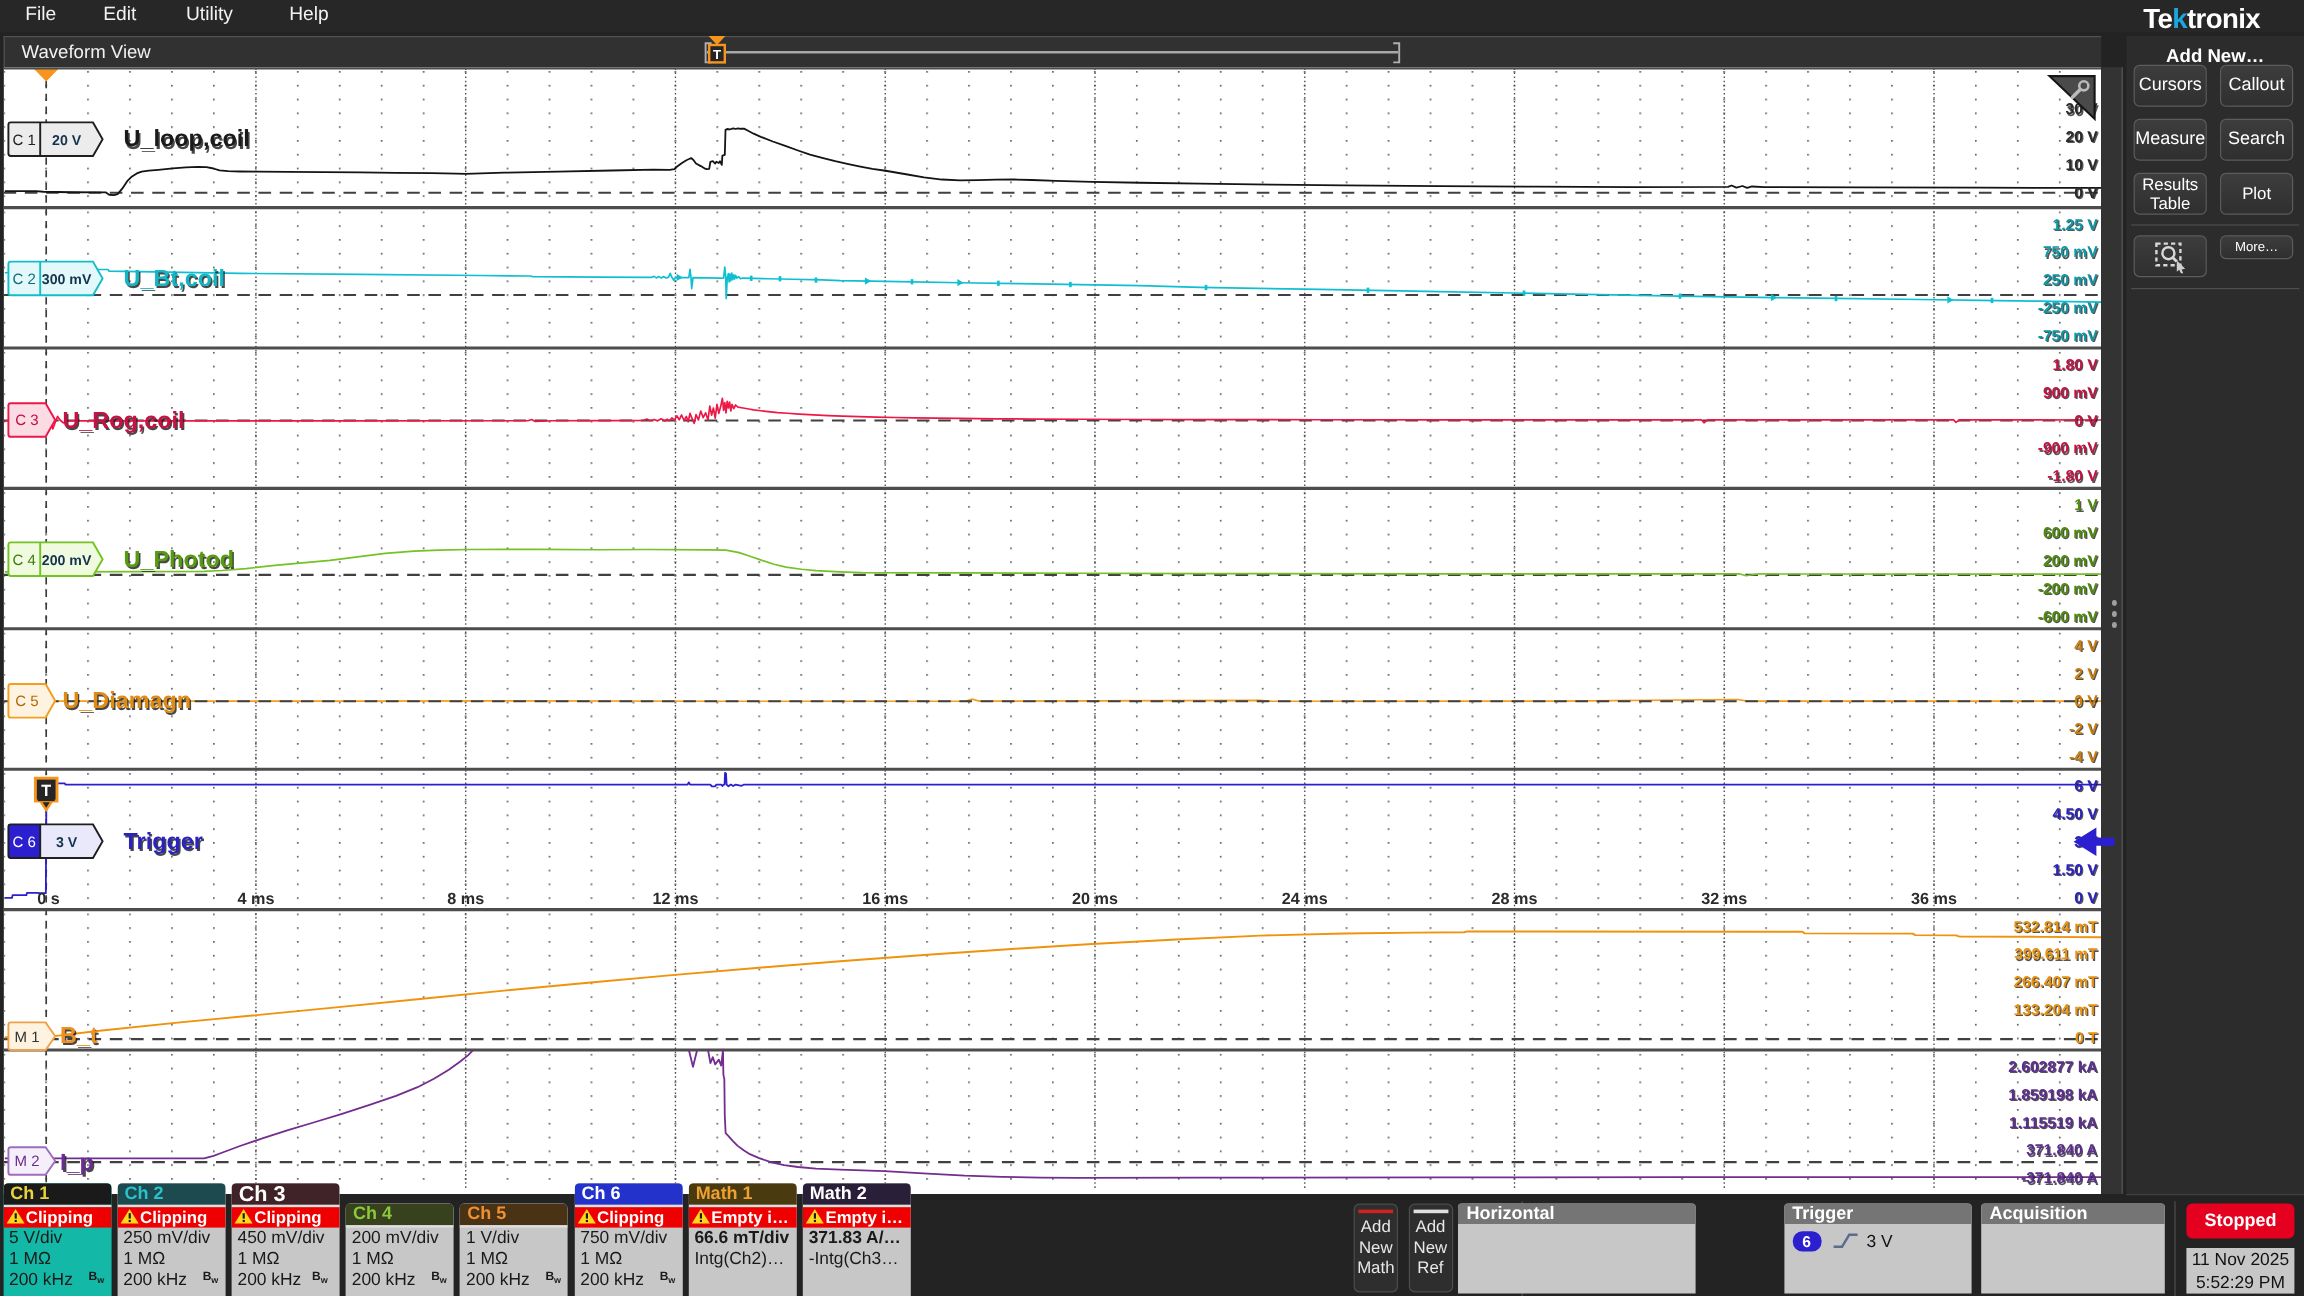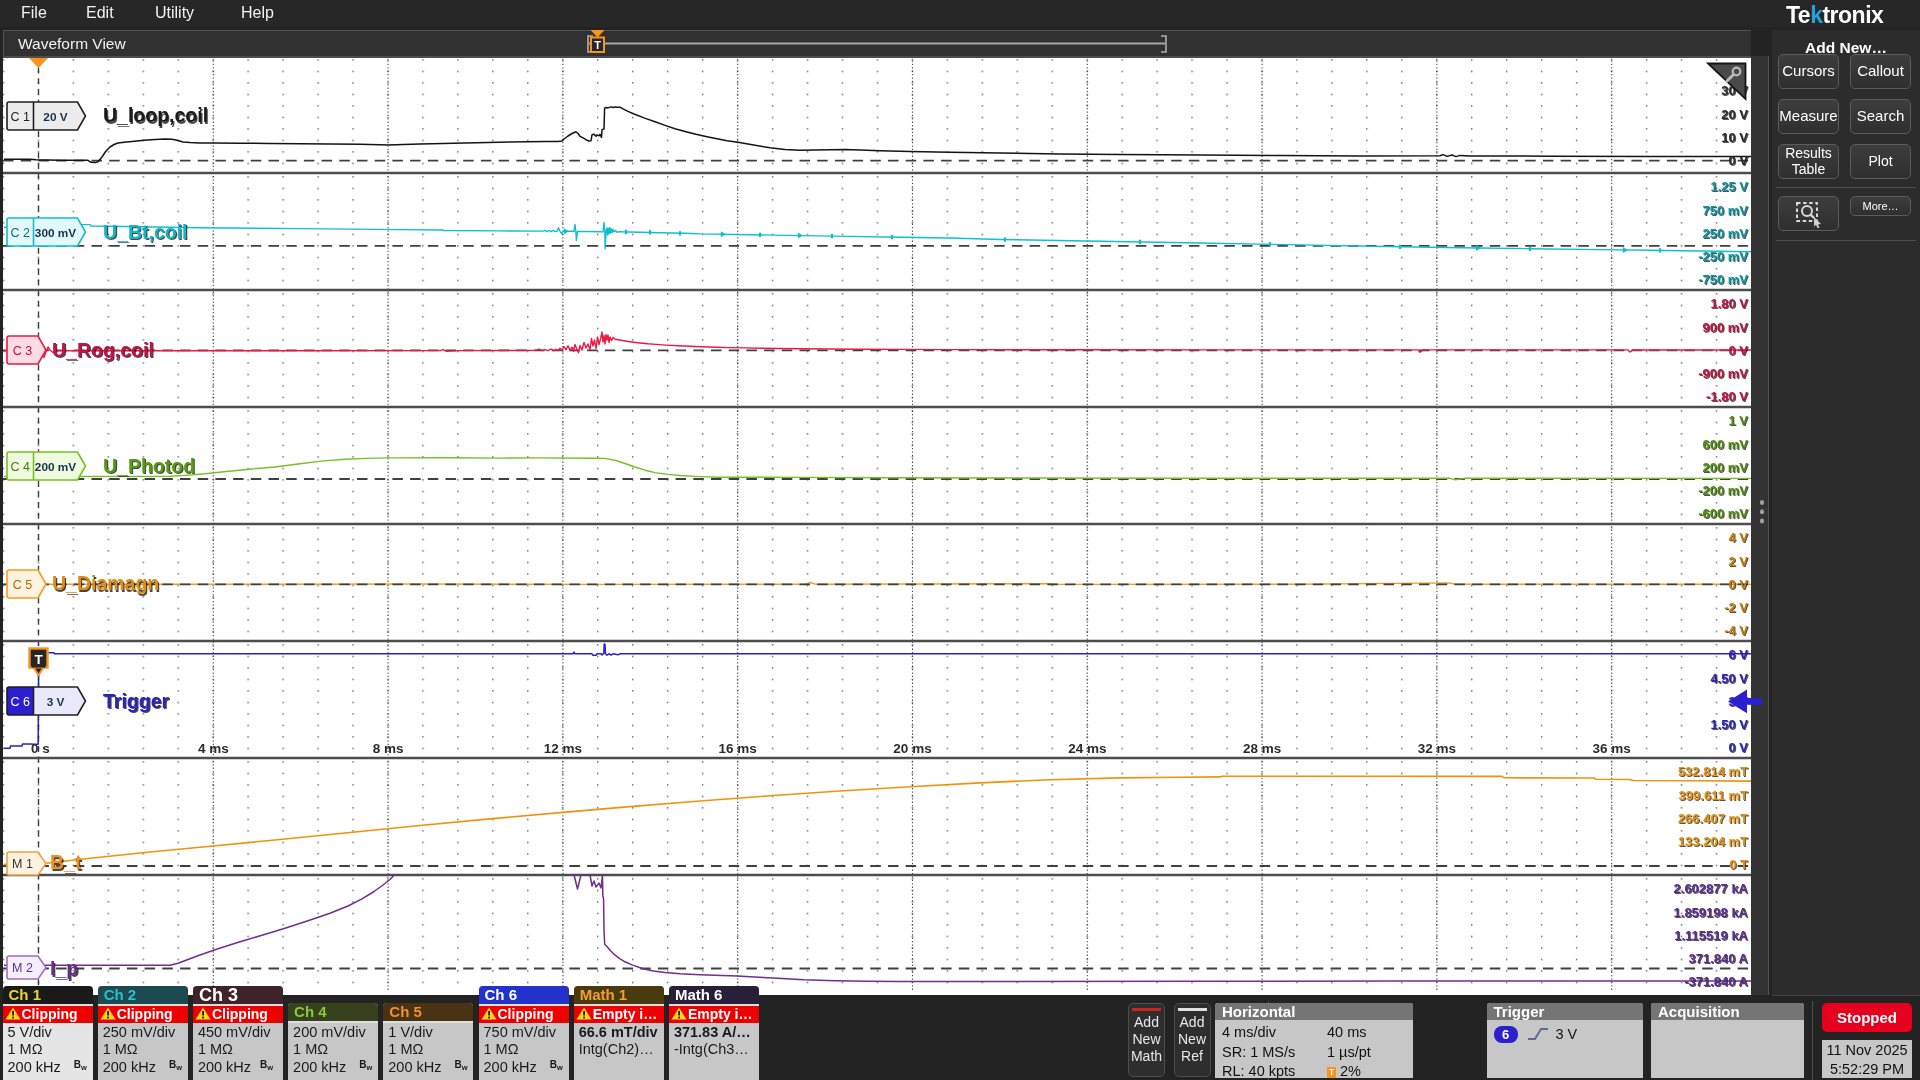--- a/index.html
+++ b/index.html
@@ -278,21 +278,21 @@
       <line x1="16.5" y1="14.5" x2="20" y2="18" stroke="#d8d8d8" stroke-width="2.4"></line>
       <polygon points="20,17 27,24 24,24.6 25.5,28 23.5,28 22,24.8 20,26.5" fill="#cfcfcf"></polygon>
     </svg>
   </div>
 <div style="position:absolute;left:1850px;top:196px;width:61px;height:20px;background:linear-gradient(#3d3d3d,#2f2f2f);border:1px solid #5c5c5c;border-radius:5px;color:#fff;font-size:11px;display:flex;align-items:center;justify-content:center;text-align:center;line-height:1.1">More…</div>
 <div style="position:absolute;left:1776px;top:240px;width:140px;height:1px;background:#4f4f4f"></div>
 <div style="position:absolute;left:0;top:995px;width:1920px;height:85px;background:#232323"></div>
 <div style="position:absolute;left:1772px;top:995px;width:148px;height:1px;background:#45413a"></div>
 <div style="position:absolute;left:1268px;top:1001px;width:1px;height:79px;background:#4f4f4f"></div>
 <div style="position:absolute;left:1812px;top:1001px;width:1px;height:79px;background:#4f4f4f"></div>
-<div style="position:absolute;left:2.5px;top:986px;width:90px;bottom:0;background:#e5e5e5;border-radius:4px 4px 0 0;overflow:hidden">
+<div style="position:absolute;left:2.5px;top:986px;width:90px;bottom:0;background:#14b8a6;border-radius:4px 4px 0 0;overflow:hidden">
     <div style="height:18px;background:#1a1a1a;color:#e8d33c;font-size:15px;font-weight:bold;padding:0 0 0 6px;line-height:18px">Ch 1</div>
     <div style="height:1.5px;background:#dedede"></div>
     <div style="height:17px;background:#ee0000;color:#fff;font-size:14px;font-weight:bold;line-height:17px;white-space:nowrap;overflow:hidden"><svg width="16" height="13" style="vertical-align:-1px;margin:0 1px 0 2px" viewBox="0 0 16 13">
         <polygon points="8,0.5 15.5,12.5 0.5,12.5" fill="#ffd71c"></polygon>
         <rect x="7.2" y="4" width="1.8" height="4.5" fill="#1a1a1a"></rect>
         <rect x="7.2" y="9.6" width="1.8" height="1.8" fill="#1a1a1a"></rect>
       </svg>Clipping</div>
     <div style="padding:1px 0 0 5px;color:#1a1a1a;font-size:14.5px">
       <div style="height:17.6px;line-height:17.6px;white-space:nowrap">5 V/div</div>
       <div style="height:17.6px;line-height:17.6px;white-space:nowrap">1 MΩ</div>
@@ -366,42 +366,37 @@
         <polygon points="8,0.5 15.5,12.5 0.5,12.5" fill="#ffd71c"></polygon>
         <rect x="7.2" y="4" width="1.8" height="4.5" fill="#1a1a1a"></rect>
         <rect x="7.2" y="9.6" width="1.8" height="1.8" fill="#1a1a1a"></rect>
       </svg>Empty i…</div>
     <div style="padding:1px 0 0 5px;color:#1a1a1a;font-size:14.5px">
       <div style="font-weight:bold;height:17.6px;line-height:17.6px;white-space:nowrap">66.6 mT/div</div>
       <div style="height:17.6px;line-height:17.6px;white-space:nowrap">Intg(Ch2)…</div>
     </div>
   </div>
 <div style="position:absolute;left:668.9px;top:986px;width:90px;bottom:0;background:#c7c7c7;border-radius:4px 4px 0 0;overflow:hidden">
-    <div style="height:18px;background:#2a1f38;color:#ffffff;font-size:15px;font-weight:bold;padding:0 0 0 6px;line-height:18px">Math 6</div>
+    <div style="height:18px;background:#2a1f38;color:#ffffff;font-size:15px;font-weight:bold;padding:0 0 0 6px;line-height:18px">Math 2</div>
     <div style="height:1.5px;background:#dedede"></div>
     <div style="height:17px;background:#ee0000;color:#fff;font-size:14px;font-weight:bold;line-height:17px;white-space:nowrap;overflow:hidden"><svg width="16" height="13" style="vertical-align:-1px;margin:0 1px 0 2px" viewBox="0 0 16 13">
         <polygon points="8,0.5 15.5,12.5 0.5,12.5" fill="#ffd71c"></polygon>
         <rect x="7.2" y="4" width="1.8" height="4.5" fill="#1a1a1a"></rect>
         <rect x="7.2" y="9.6" width="1.8" height="1.8" fill="#1a1a1a"></rect>
       </svg>Empty i…</div>
     <div style="padding:1px 0 0 5px;color:#1a1a1a;font-size:14.5px">
       <div style="font-weight:bold;height:17.6px;line-height:17.6px;white-space:nowrap">371.83 A/…</div>
       <div style="height:17.6px;line-height:17.6px;white-space:nowrap">-Intg(Ch3…</div>
     </div>
   </div>
 <div style="position:absolute;left:1128px;top:1003px;width:37px;height:74px;background:#2e2e2e;border:1px solid #4d4d4d;border-radius:5px;text-align:center;color:#e8e8e8;font-size:14px;line-height:17px"><div style="height:2.5px;background:#cc2222;margin:4px 3px 3px 3px"></div>Add<br>New<br>Math</div>
 <div style="position:absolute;left:1173.5px;top:1003px;width:37px;height:74px;background:#2e2e2e;border:1px solid #4d4d4d;border-radius:5px;text-align:center;color:#e8e8e8;font-size:14px;line-height:17px"><div style="height:2.5px;background:#e0e0e0;margin:4px 3px 3px 3px"></div>Add<br>New<br>Ref</div>
 <div style="position:absolute;left:1219px;top:1003px;width:37px;height:74px;background:#2e2e2e;border:1px solid #4d4d4d;border-radius:5px;text-align:center;color:#e8e8e8;font-size:14px;line-height:17px"><div style="height:2.5px;background:#a64ddb;margin:4px 3px 3px 3px"></div>Add<br>New<br>Bus</div>
 <div style="position:absolute;left:1215px;top:1003px;width:198px;height:75px;background:#c7c7c7;border-radius:3px 3px 0 0;overflow:hidden">
     <div style="height:17px;background:#757575;color:#fff;font-weight:bold;font-size:15px;line-height:17px;padding-left:7px">Horizontal</div>
-    <div style="position:relative;font-size:14.5px;color:#111;padding:3px 0 0 7px;line-height:19.5px">
-      <div>4 ms/div<span style="position:absolute;left:112px">40 ms</span></div>
-      <div>SR: 1 MS/s<span style="position:absolute;left:112px">1 µs/pt</span></div>
-      <div>RL: 40 kpts<span style="position:absolute;left:112px"><span style="display:inline-block;width:9px;height:11px;background:#f7941e;color:#fff;font-size:8.5px;font-weight:bold;text-align:center;line-height:11px;vertical-align:1px">T</span> 2%</span></div>
-    </div>
   </div>
 <div style="position:absolute;left:1486.5px;top:1003px;width:156px;height:75px;background:#c7c7c7;border-radius:3px 3px 0 0;overflow:hidden">
     <div style="height:17px;background:#757575;color:#fff;font-weight:bold;font-size:15px;line-height:17px;padding-left:7px">Trigger</div>
     <div style="font-size:14.5px;color:#111;padding:6px 0 0 7px"><span style="display:inline-block;width:24px;height:17px;background:#2b1fd0;color:#fff;border-radius:8px;font-size:13px;font-weight:bold;text-align:center;line-height:17px">6</span><svg width="24" height="16" viewBox="0 0 24 16" style="vertical-align:-3px;margin-left:8px">
         <path d="M2 13 L9 13 L15 3 L22 3" fill="none" stroke="#5a6b8c" stroke-width="2"></path>
       </svg><span style="margin-left:6px">3 V</span></div>
   </div>
 <div style="position:absolute;left:1651px;top:1003px;width:152.5px;height:75px;background:#c7c7c7;border-radius:3px 3px 0 0;overflow:hidden">
     <div style="height:17px;background:#757575;color:#fff;font-weight:bold;font-size:15px;line-height:17px;padding-left:7px">Acquisition</div>
   </div>

